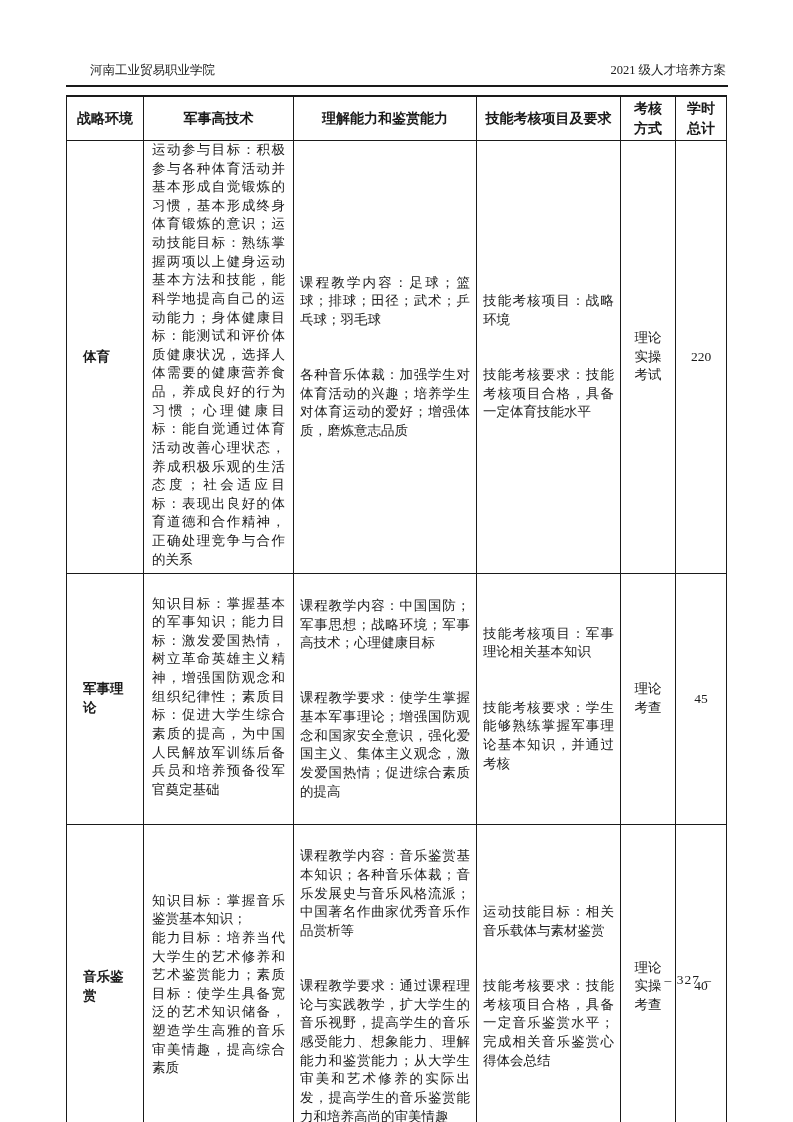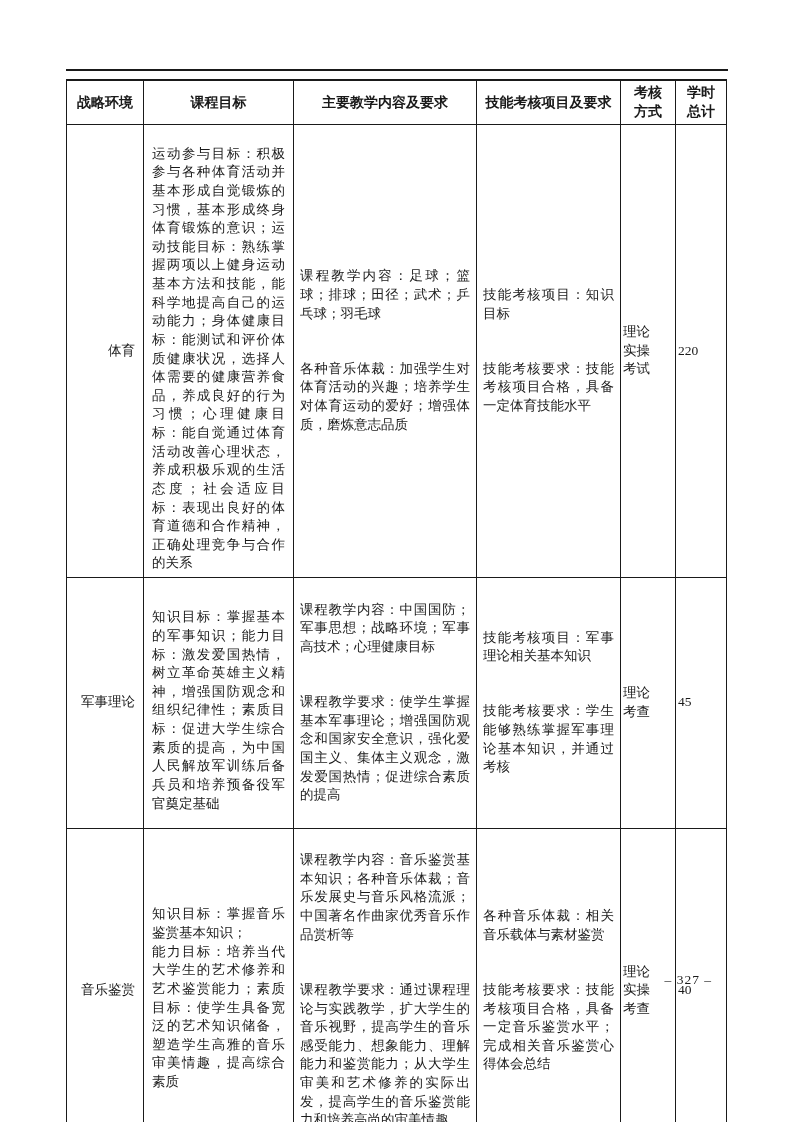--- a/index.html
+++ b/index.html
@@ -51,86 +51,92 @@
     white-space: pre-line;
   }
   .course-table th {
     font-weight: bold;
     font-size: 14px;
     text-align: center;
     height: 40px;
     padding: 2px 2px;
   }
   .cell-name {
-    text-align: right;
-    padding: 2px 8px;
+    text-align: left;
+    padding: 2px 16px;
+    font-weight: bold;
   }
   .cell-obj {
     text-align: justify;
-    padding: 20px 8px 4px 8px;
+    padding: 0 8px 4px 8px;
   }
   .cell-content, .cell-assess {
     text-align: justify;
     padding: 4px 6px;
   }
   .cell-content p, .cell-assess p { margin: 0; text-align: justify; }
   .cell-content p + p, .cell-assess p + p { margin-top: 18px; }
   .cell-method, .cell-hours {
+    text-align: center;
     padding: 2px 2px;
   }
   .row-1 { height: 410px; }
   .row-2 { height: 202px; }
   .row-3 { height: 253px; }
   .doc-footer {
     position: absolute;
     top: 972px;
     right: 81px;
     font-size: 13.5px;
     letter-spacing: 1px;
   }
 </style>
 </head>
 <body>
 
 <div class="page">
   <div class="content">
 
+    <div class="doc-header">
+      <span>河南工业贸易职业学院</span>
+      <span>2021 级人才培养方案</span>
+    </div>
     <div class="header-rule"></div>
 
     <table class="course-table">
       <colgroup>
         <col style="width:77px">
         <col style="width:150px">
         <col style="width:183px">
         <col style="width:144px">
         <col style="width:55px">
         <col style="width:51px">
       </colgroup>
       <thead>
         <tr>
           <th>战略环境</th>
-          <th>课程目标</th>
-          <th>主要教学内容及要求</th>
+          <th>军事高技术</th>
+          <th>理解能力和鉴赏能力</th>
           <th>技能考核项目及要求</th>
           <th>考核
 方式</th>
           <th>学时
 总计</th>
         </tr>
       </thead>
       <tbody>
         <tr class="row-1">
           <td class="cell-name">体育</td>
           <td class="cell-obj">运动参与目标：积极参与各种体育活动并基本形成自觉锻炼的习惯，基本形成终身体育锻炼的意识；运动技能目标：熟练掌握两项以上健身运动基本方法和技能，能科学地提高自己的运动能力；身体健康目标：能测试和评价体质健康状况，选择人体需要的健康营养食品，养成良好的行为习惯；心理健康目标：能自觉通过体育活动改善心理状态，养成积极乐观的生活态度；社会适应目标：表现出良好的体育道德和合作精神，正确处理竞争与合作的关系</td>
           <td class="cell-content">
             <p>课程教学内容：足球；篮球；排球；田径；武术；乒乓球；羽毛球</p>
             <p>各种音乐体裁：加强学生对体育活动的兴趣；培养学生对体育运动的爱好；增强体质，磨炼意志品质</p>
           </td>
           <td class="cell-assess">
-            <p>技能考核项目：知识目标</p>
+            <p>技能考核项目：战略环境</p>
             <p>技能考核要求：技能考核项目合格，具备一定体育技能水平</p>
           </td>
           <td class="cell-method">理论
 实操
 考试</td>
           <td class="cell-hours">220</td>
         </tr>
         <tr class="row-2">
           <td class="cell-name">军事理论</td>
           <td class="cell-obj">知识目标：掌握基本的军事知识；能力目标：激发爱国热情，树立革命英雄主义精神，增强国防观念和组织纪律性；素质目标：促进大学生综合素质的提高，为中国人民解放军训练后备兵员和培养预备役军官奠定基础</td>
@@ -148,21 +154,21 @@
         </tr>
         <tr class="row-3">
           <td class="cell-name">音乐鉴赏</td>
           <td class="cell-obj">知识目标：掌握音乐鉴赏基本知识；
 能力目标：培养当代大学生的艺术修养和艺术鉴赏能力；素质目标：使学生具备宽泛的艺术知识储备，塑造学生高雅的音乐审美情趣，提高综合素质</td>
           <td class="cell-content">
             <p>课程教学内容：音乐鉴赏基本知识；各种音乐体裁；音乐发展史与音乐风格流派；中国著名作曲家优秀音乐作品赏析等</p>
             <p>课程教学要求：通过课程理论与实践教学，扩大学生的音乐视野，提高学生的音乐感受能力、想象能力、理解能力和鉴赏能力；从大学生审美和艺术修养的实际出发，提高学生的音乐鉴赏能力和培养高尚的审美情趣</p>
           </td>
           <td class="cell-assess">
-            <p>各种音乐体裁：相关音乐载体与素材鉴赏</p>
+            <p>运动技能目标：相关音乐载体与素材鉴赏</p>
             <p>技能考核要求：技能考核项目合格，具备一定音乐鉴赏水平；完成相关音乐鉴赏心得体会总结</p>
           </td>
           <td class="cell-method">理论
 实操
 考查</td>
           <td class="cell-hours">40</td>
         </tr>
       </tbody>
     </table>
   </div>

